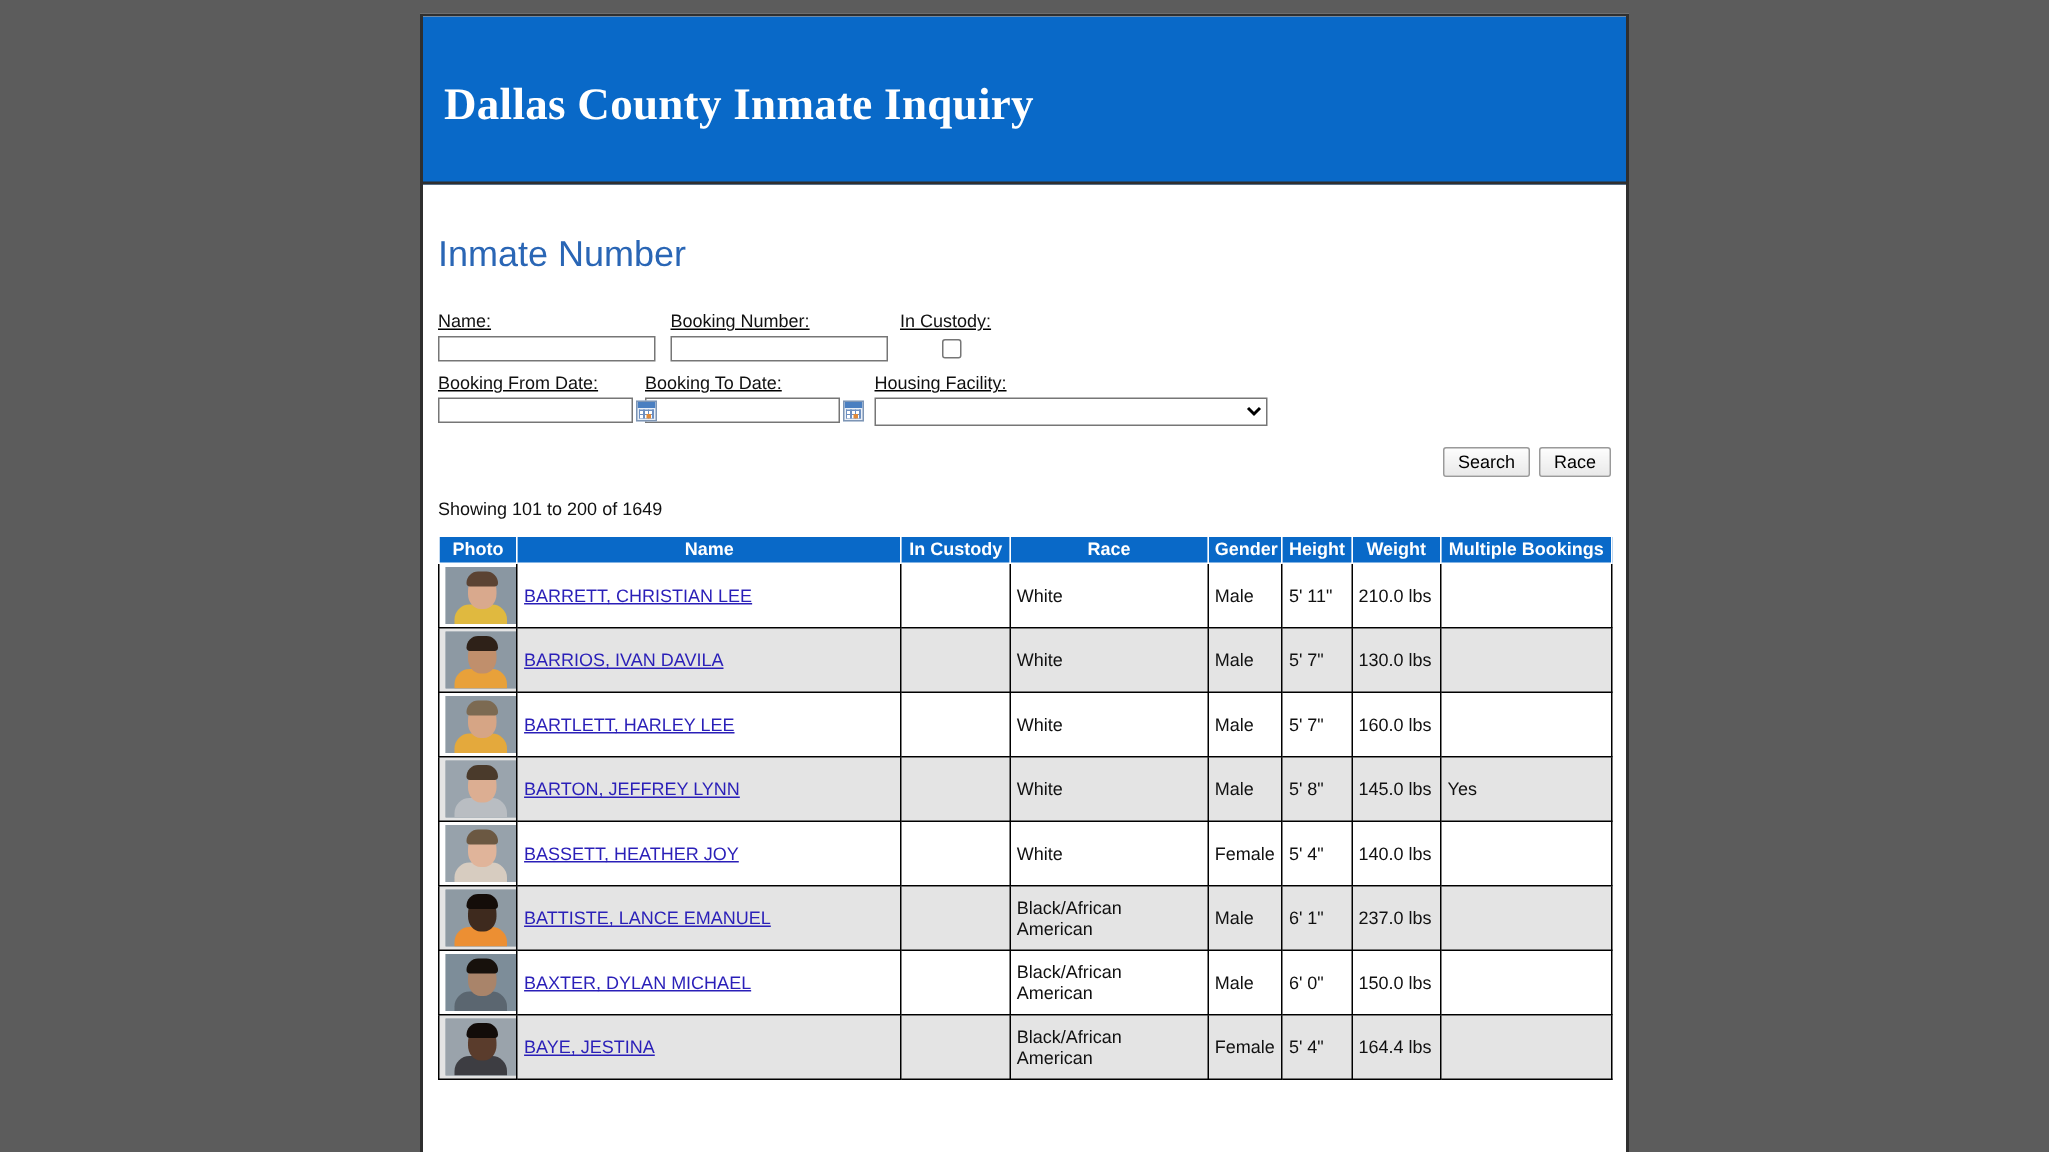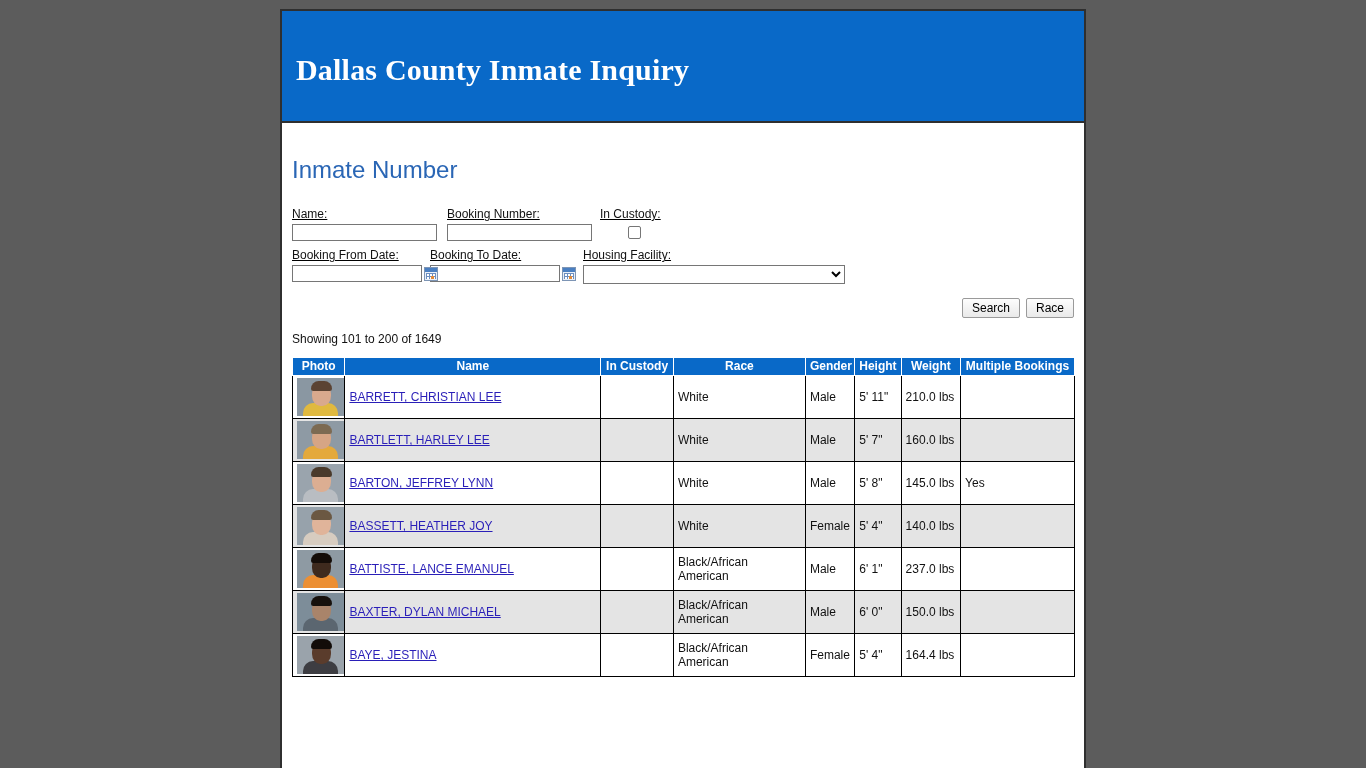--- a/index.html
+++ b/index.html
@@ -346,20 +346,37 @@
             <td></td>
             <td>White</td>
             <td>Male</td>
             <td>5' 11"</td>
             <td>210.0 lbs</td>
             <td></td>
           </tr>
           <tr>
             <td class="photo-cell">
               <div class="mug">
+                <span class="bg" style="background:#8d99a3"></span>
+                <span class="body" style="background:#e8a13a"></span>
+                <span class="head" style="background:#c08f6c"></span>
+                <span class="hair" style="background:#2e2118"></span>
+              </div>
+            </td>
+            <td><span class="name-link">BARRIOS, IVAN DAVILA</span></td>
+            <td></td>
+            <td>White</td>
+            <td>Male</td>
+            <td>5' 7"</td>
+            <td>130.0 lbs</td>
+            <td></td>
+          </tr>
+          <tr>
+            <td class="photo-cell">
+              <div class="mug">
                 <span class="bg" style="background:#8e9aa4"></span>
                 <span class="body" style="background:#e4a93c"></span>
                 <span class="head" style="background:#d6a585"></span>
                 <span class="hair" style="background:#7c6a52"></span>
               </div>
             </td>
             <td><span class="name-link">BARTLETT, HARLEY LEE</span></td>
             <td></td>
             <td>White</td>
             <td>Male</td>

